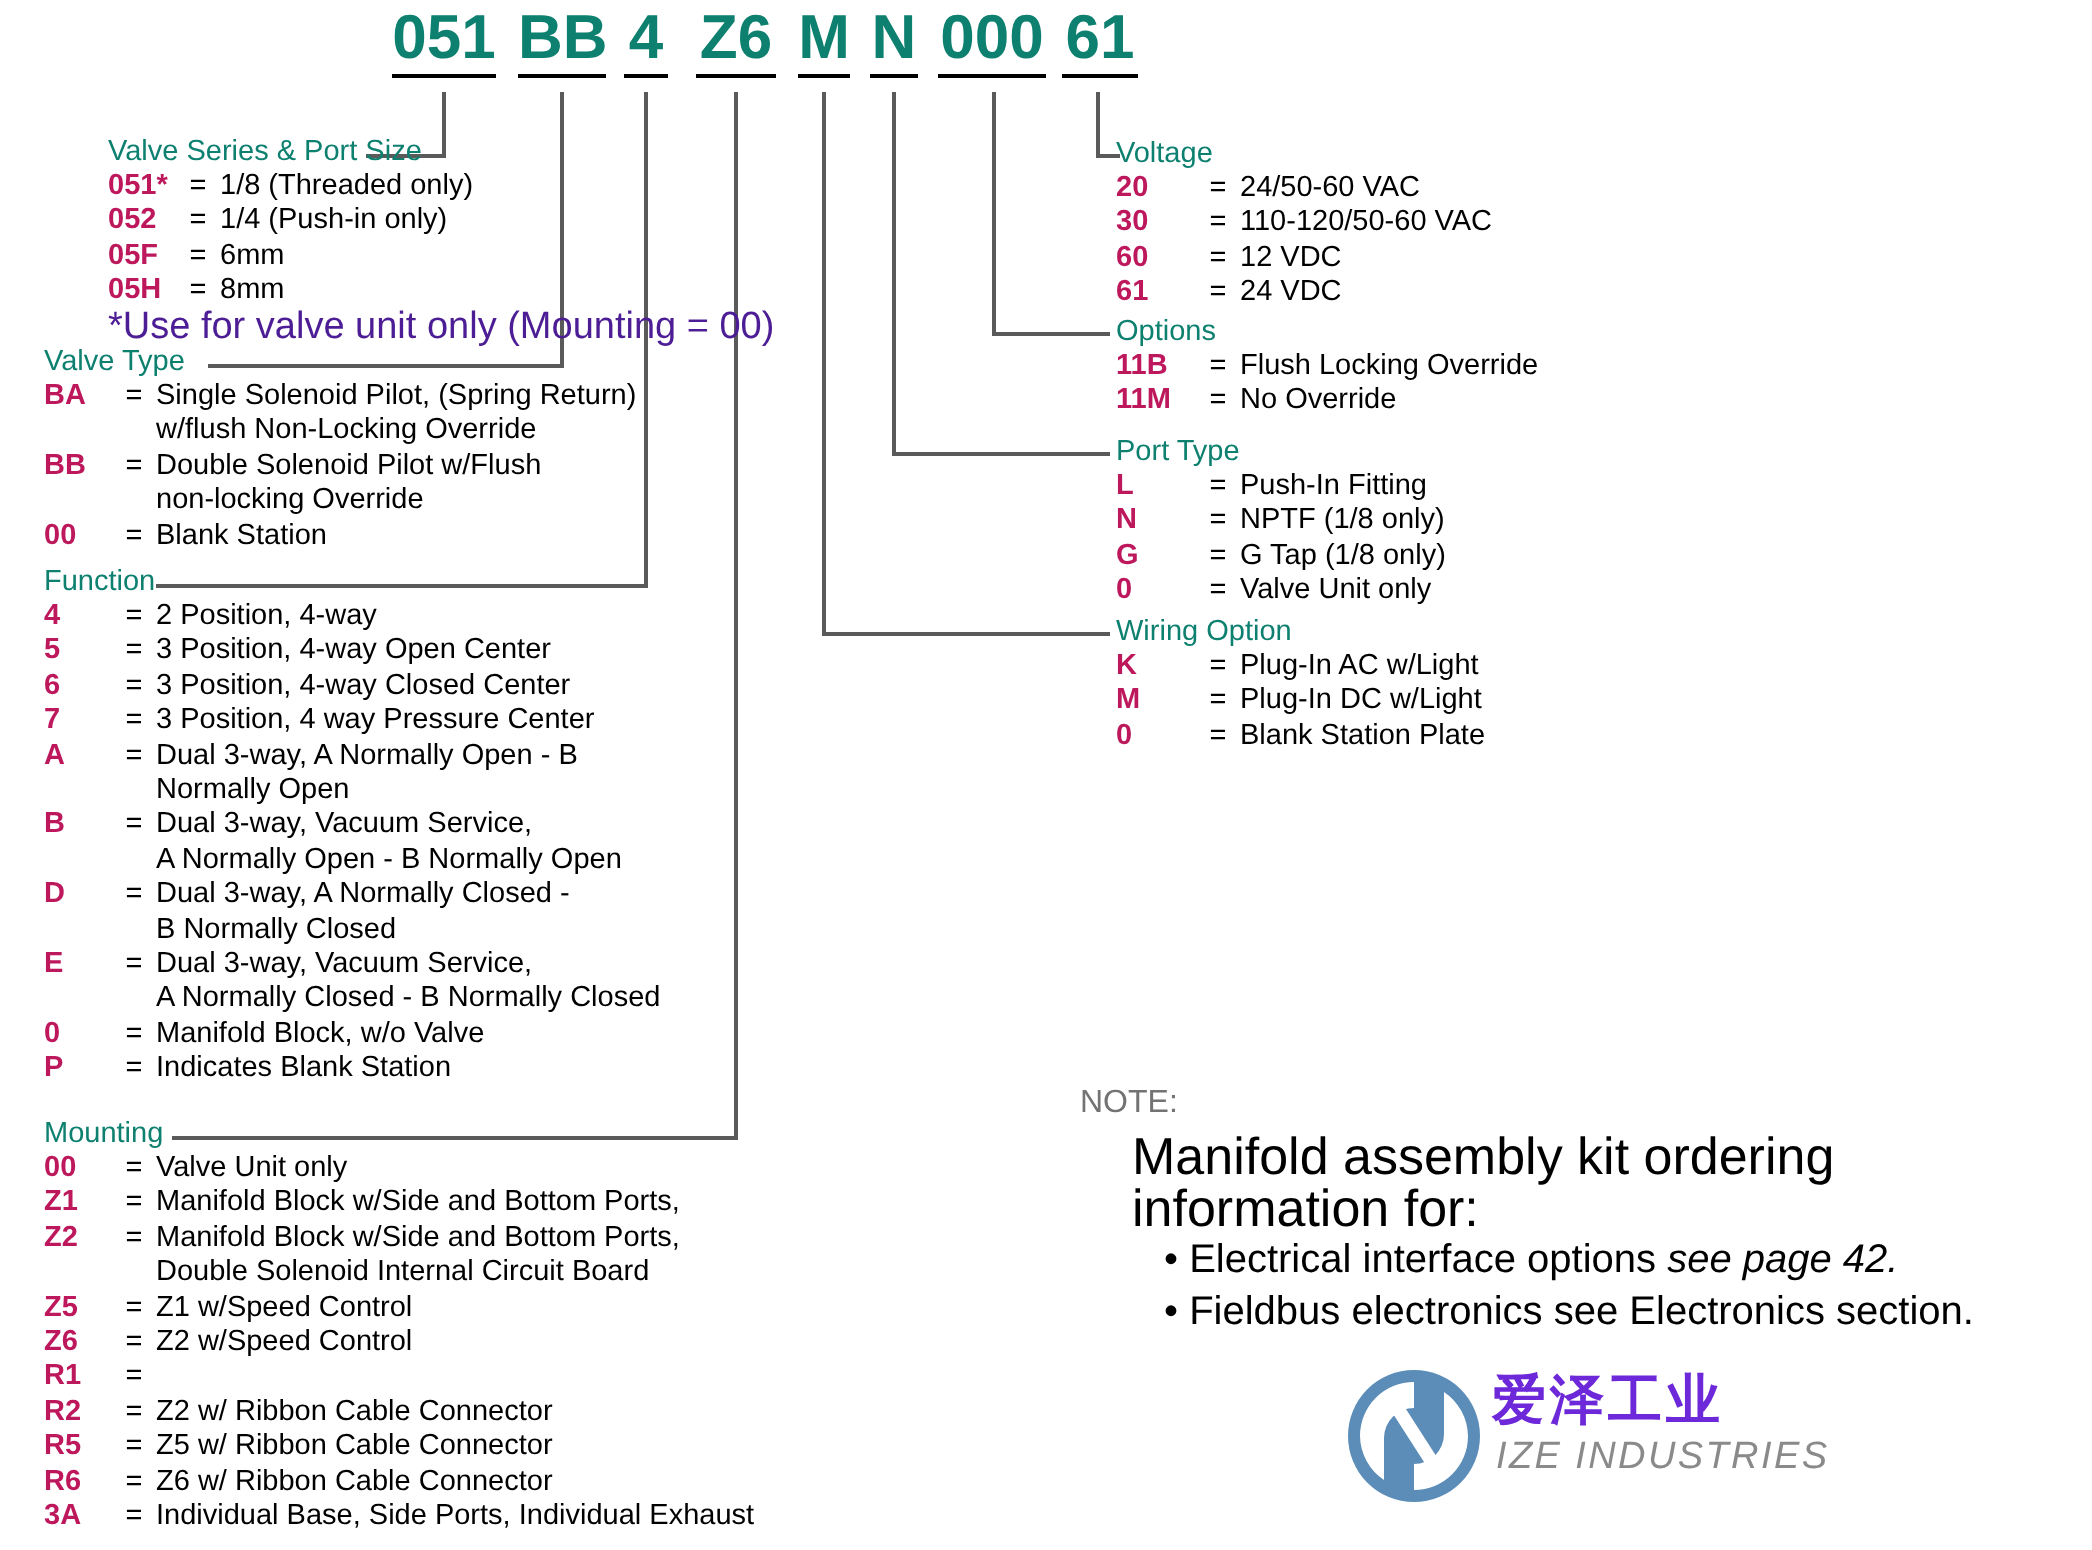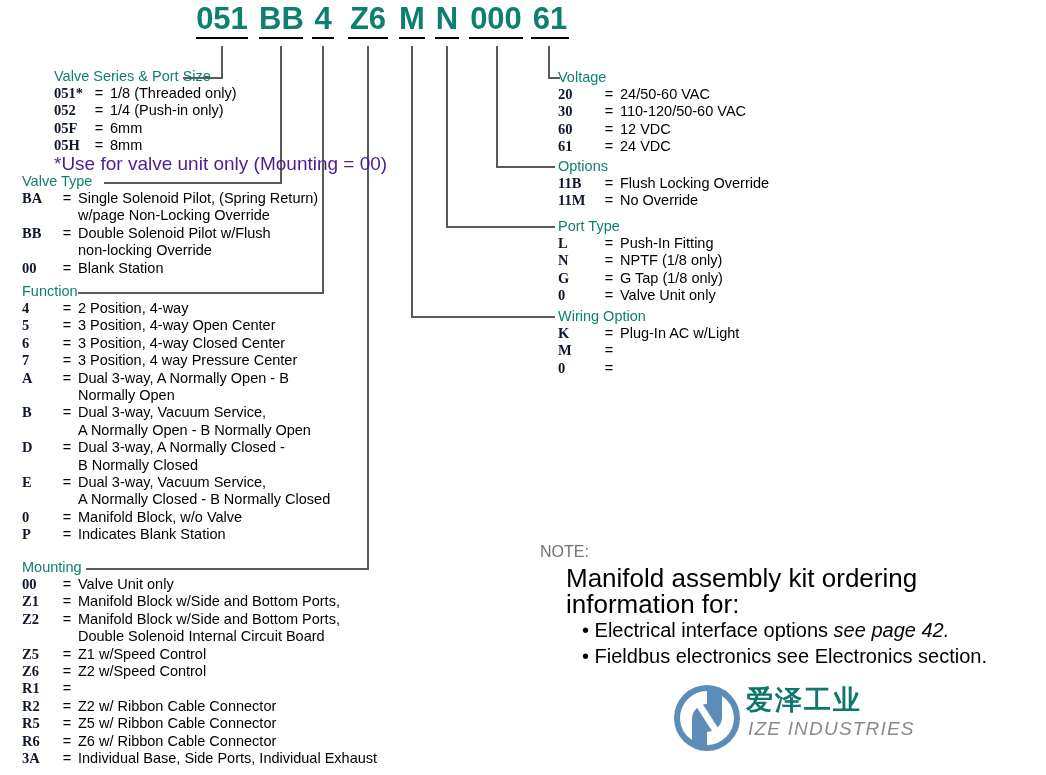--- a/index.html
+++ b/index.html
@@ -39,22 +39,22 @@
   .sect h3 {
     margin:0; padding:0;
     font-size:14.5px; font-weight:normal;
     color:#0E8070;
     line-height:17px;
     white-space:nowrap;
   }
   .rows { margin:0; padding:0; list-style:none; }
   .row { display:flex; align-items:flex-start; line-height:17.4px; white-space:nowrap; }
   .row .k {
-    font-size:14.5px; font-weight:bold; color:#0f172a;
-    flex:0 0 auto; text-align:left;font-family:Liberation Serif, serif;
+    font-size:14.5px; font-weight:bold; color:#be185d;
+    flex:0 0 auto; text-align:left;
   }
   .row .eq { font-size:14.5px; color:#000; flex:0 0 auto; text-align:center; }
   .row .v { font-size:14.5px; color:#000; flex:1 1 auto; }
   .cont { font-size:14.5px; color:#000; line-height:17.4px; white-space:nowrap; }
   .note-star { font-size:19px; color:#4c1d95; line-height:17.4px; white-space:nowrap; }
 
   
   .lcol .k  { width:34px; }
   .lcol .eq { width:22px; }
   .lcol .cont { padding-left:56px; }
@@ -68,21 +68,21 @@
   .note .ttl { font-size:16px; color:#737373; line-height:27px; }
   .note .sub { font-size:26px; color:#000; line-height:26px; padding-left:26px; }
   .note .bullet { font-size:20px; color:#000; line-height:26px; padding-left:42px; }
   .note .bullet i { }
 
   
   .logo { position:absolute; }
   .logo-mark { position:absolute; left:0; top:0; }
   .logo-cn {
     position:absolute; left:74px; top:2px;
-    font-size:27px; font-weight:bold; color:#0f766e;
+    font-size:27px; font-weight:bold; color:#6d28d9;
     letter-spacing:2px; line-height:30px; white-space:nowrap;
   }
   .logo-en {
     position:absolute; left:76px; top:35px;
     font-size:19px; color:#8a8a8a; letter-spacing:1.2px;
     line-height:22px; white-space:nowrap;font-style:italic;
   }
 </style>
 </head>
 <body>
@@ -161,21 +161,21 @@
 
   <div class="sect lcol" style="left:22px; top:173px; width:330px;">
     <h3>Valve Type</h3>
     <ul class="rows" id="rows-valve_type">
         <li>
           <div class="row">
             <span class="k">BA</span>
             <span class="eq">=</span>
             <span class="v">Single Solenoid Pilot, (Spring Return)</span>
           </div>
-          <div class="cont">w/page Non-Locking Override</div>
+          <div class="cont">w/flush Non-Locking Override</div>
         </li>
         <li>
           <div class="row">
             <span class="k">BB</span>
             <span class="eq">=</span>
             <span class="v">Double Solenoid Pilot w/Flush</span>
           </div>
           <div class="cont">non-locking Override</div>
         </li>
         <li>
@@ -439,26 +439,28 @@
           <div class="row">
             <span class="k">K</span>
             <span class="eq">=</span>
             <span class="v">Plug-In AC w/Light</span>
           </div>
         </li>
         <li>
           <div class="row">
             <span class="k">M</span>
             <span class="eq">=</span>
+            <span class="v">Plug-In DC w/Light</span>
           </div>
         </li>
         <li>
           <div class="row">
             <span class="k">0</span>
             <span class="eq">=</span>
+            <span class="v">Blank Station Plate</span>
           </div>
         </li>
       </ul>
   </div>
 
   <div class="note" style="left:540px; top:538px; width:500px;">
     <div class="ttl">NOTE:</div>
     <div class="sub">Manifold assembly kit ordering information for:</div>
     <div id="note-bullets">
         <div class="bullet"><span>• </span><span>Electrical interface options </span><i>see page 42.</i></div>

